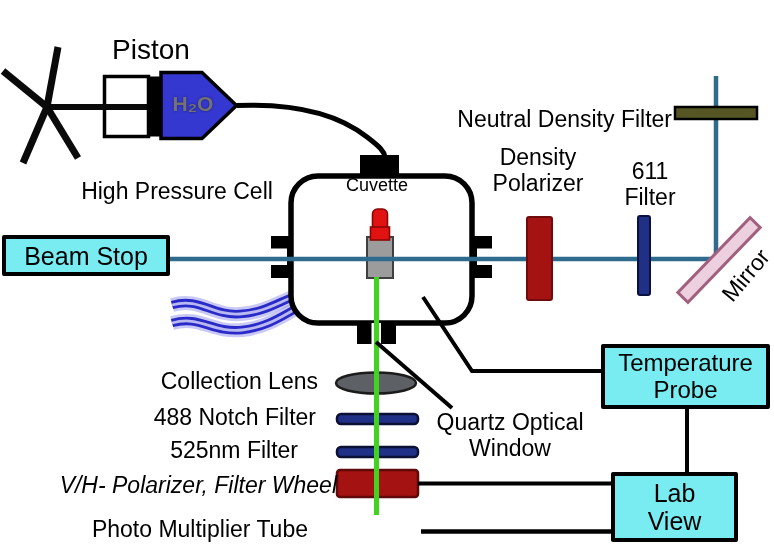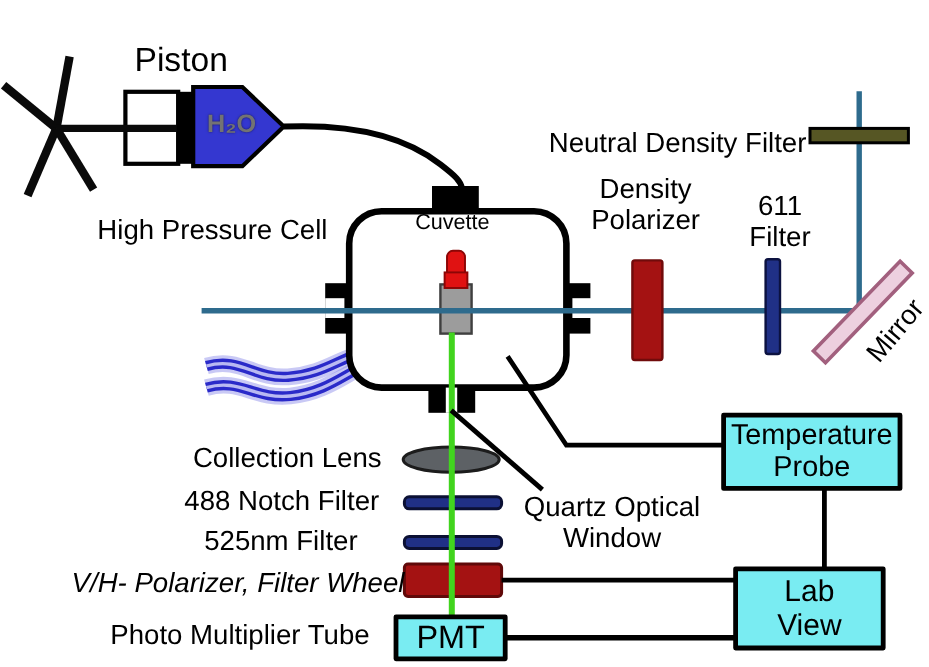--- a/index.html
+++ b/index.html
@@ -96,25 +96,25 @@
 
     <line x1="376.5" y1="277" x2="376.5" y2="515" style="stroke:var(--emission_green)" stroke-width="5"></line>
 
     <path d="M 376,342 L 452,408" stroke="#000" stroke-width="4" fill="none"></path>
     <path d="M 423,297 L 472,371 L 603,371" stroke="#000" stroke-width="4" fill="none"></path>
     <line x1="687" y1="408" x2="687" y2="474" stroke="#000" stroke-width="4"></line>
     <line x1="418" y1="483.5" x2="613" y2="483.5" stroke="#000" stroke-width="4"></line>
     <line x1="421" y1="531.5" x2="613" y2="531.5" stroke="#000" stroke-width="4.5"></line>
   </svg>
 
-  <div class="cybox" style="left:601px;top:344px;width:151px;height:65px;">Temperature
+  <div class="cybox" style="left:2px;top:235px;width:168px;height:41px;font-size:25px;">Beam Stop</div>
+  <div class="cybox" style="left:601px;top:344px;width:169px;height:65px;">Temperature
 Probe</div>
   <div class="cybox" style="left:611px;top:472px;width:127px;height:70px;font-size:25px;">Lab
 View</div>
-  <div class="cybox" style="left:328px;top:512px;width:95px;height:39px;font-size:27px;">PMT</div>
 
   <div class="lbl ctr" style="left:103px;top:34px;width:96px;font-size:28px;">Piston</div>
   <div class="h2o" style="left:162px;top:92px;width:62px;">H₂O</div>
   <div class="lbl ctr" style="left:58px;top:178px;width:238px;">High Pressure Cell</div>
   <div class="lbl ctr" style="left:327px;top:175px;width:100px;font-size:18px;">Cuvette</div>
   <div class="lbl rgt" style="left:412px;top:106px;width:260px;">Neutral Density Filter</div>
   <div class="lbl ctr pre" style="left:477px;top:144px;width:122px;">Density
 Polarizer</div>
   <div class="lbl ctr pre" style="left:612px;top:158px;width:76px;">611
 Filter</div>

